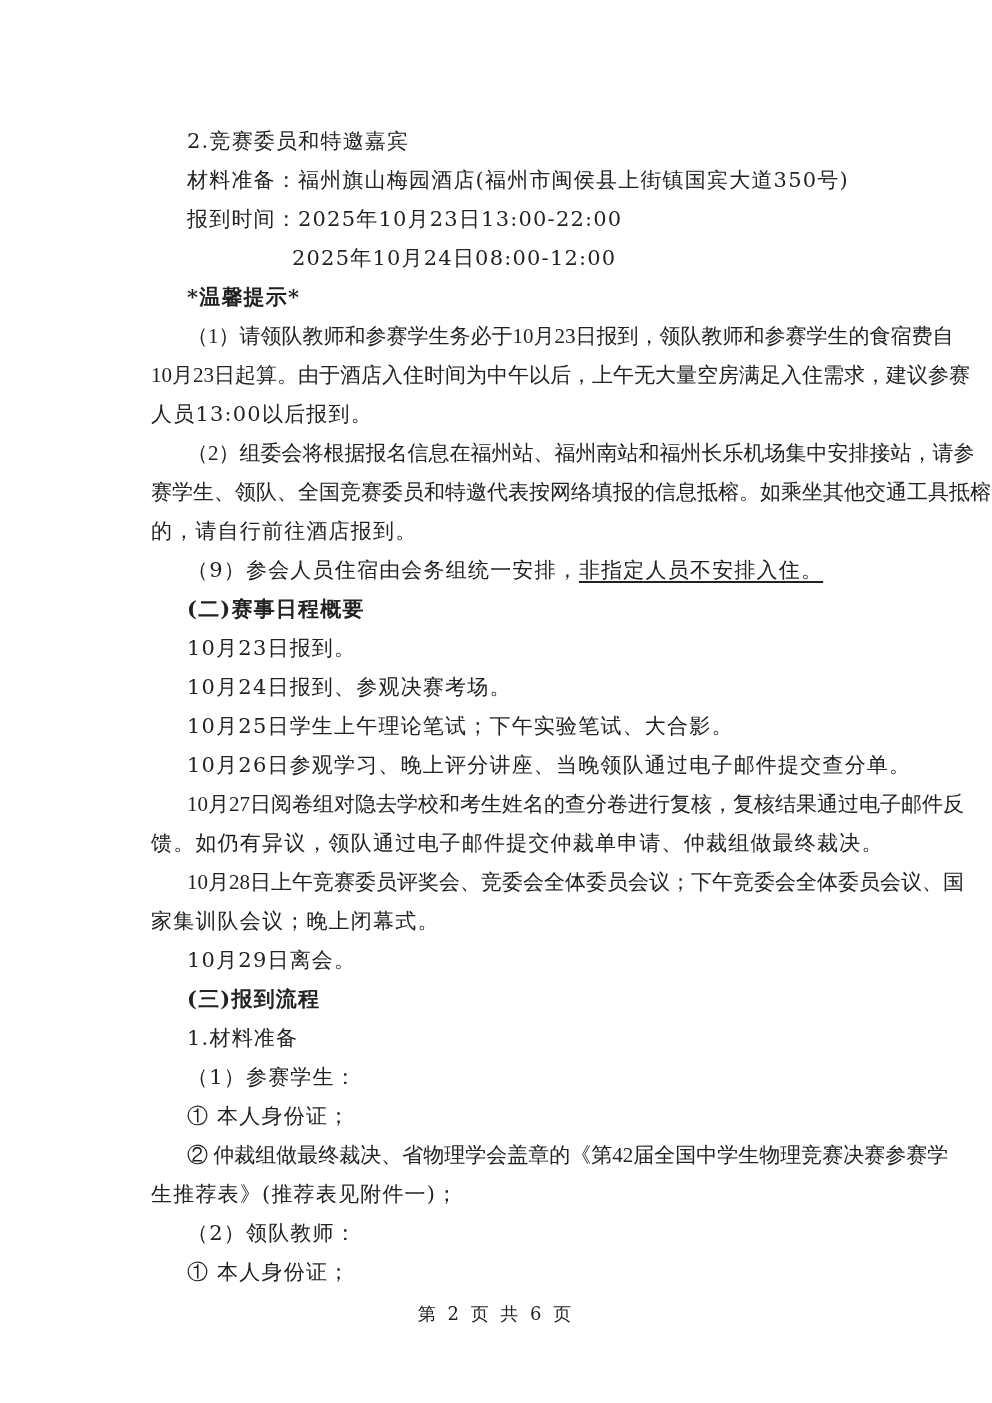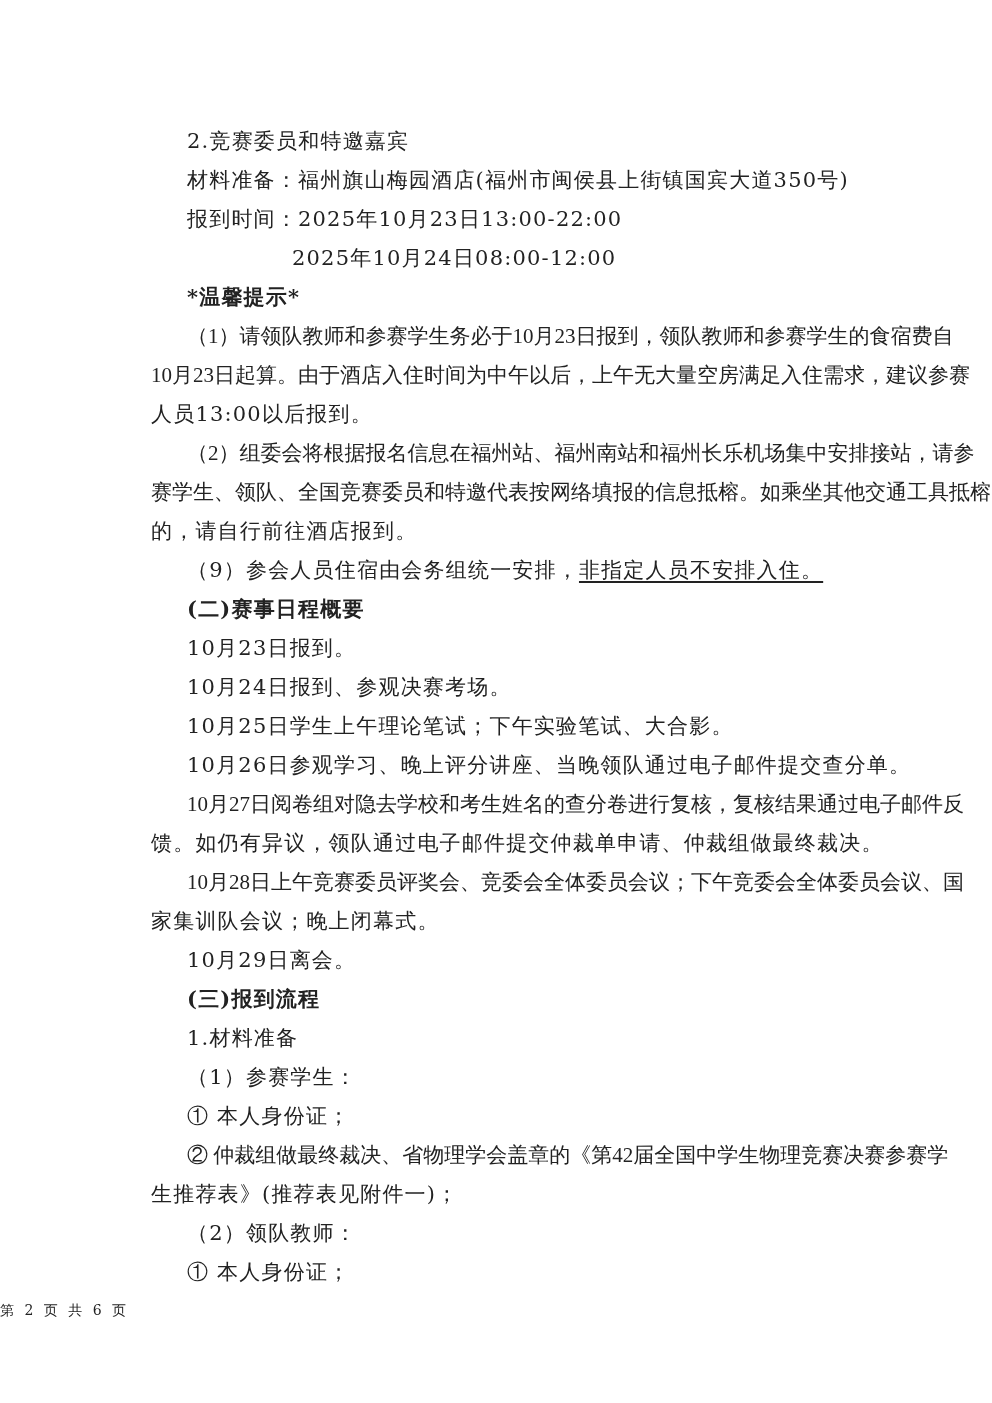--- a/index.html
+++ b/index.html
@@ -13,22 +13,22 @@
       position: absolute; left: 0; width: 692px;
       font-size: 21px; line-height: 20px; white-space: nowrap;
       letter-spacing: 1.2px;
     }
     .indent { left: 36px; width: 656px; }
     .indent2 { left: 121px; margin-left: 20px; }
     .bold { font-weight: bold; }
     .just { text-align-last: justify; text-align: justify; letter-spacing: 0; font-family: Liberation Serif, serif; }
     .ul { text-decoration: underline; text-decoration-thickness: 2px; text-underline-offset: 4px; font-weight: normal; }
     .footer {
-      position: absolute; left: 0; width: 992px; top: 1302px; 
-      font-size: 14px; letter-spacing: 3px;
+      position: absolute; left: 0; width: 992px; top: 1302px; text-align: center;
+      font-size: 18px; letter-spacing: 3px;
     }
   </style>
 </head>
 <body>
 
 <div class="page">
   <div class="line indent" style="top:131px">2.竞赛委员和特邀嘉宾</div>
   <div class="line indent" style="top:170px"><span>材料准备：</span><span>福州旗山梅园酒店(福州市闽侯县上街镇国宾大道350号)</span></div>
   <div class="line indent" style="top:209px"><span>报到时间：</span><span>2025年10月23日13:00-22:00</span></div>
   <div class="line indent2" style="top:248px">2025年10月24日08:00-12:00</div>

